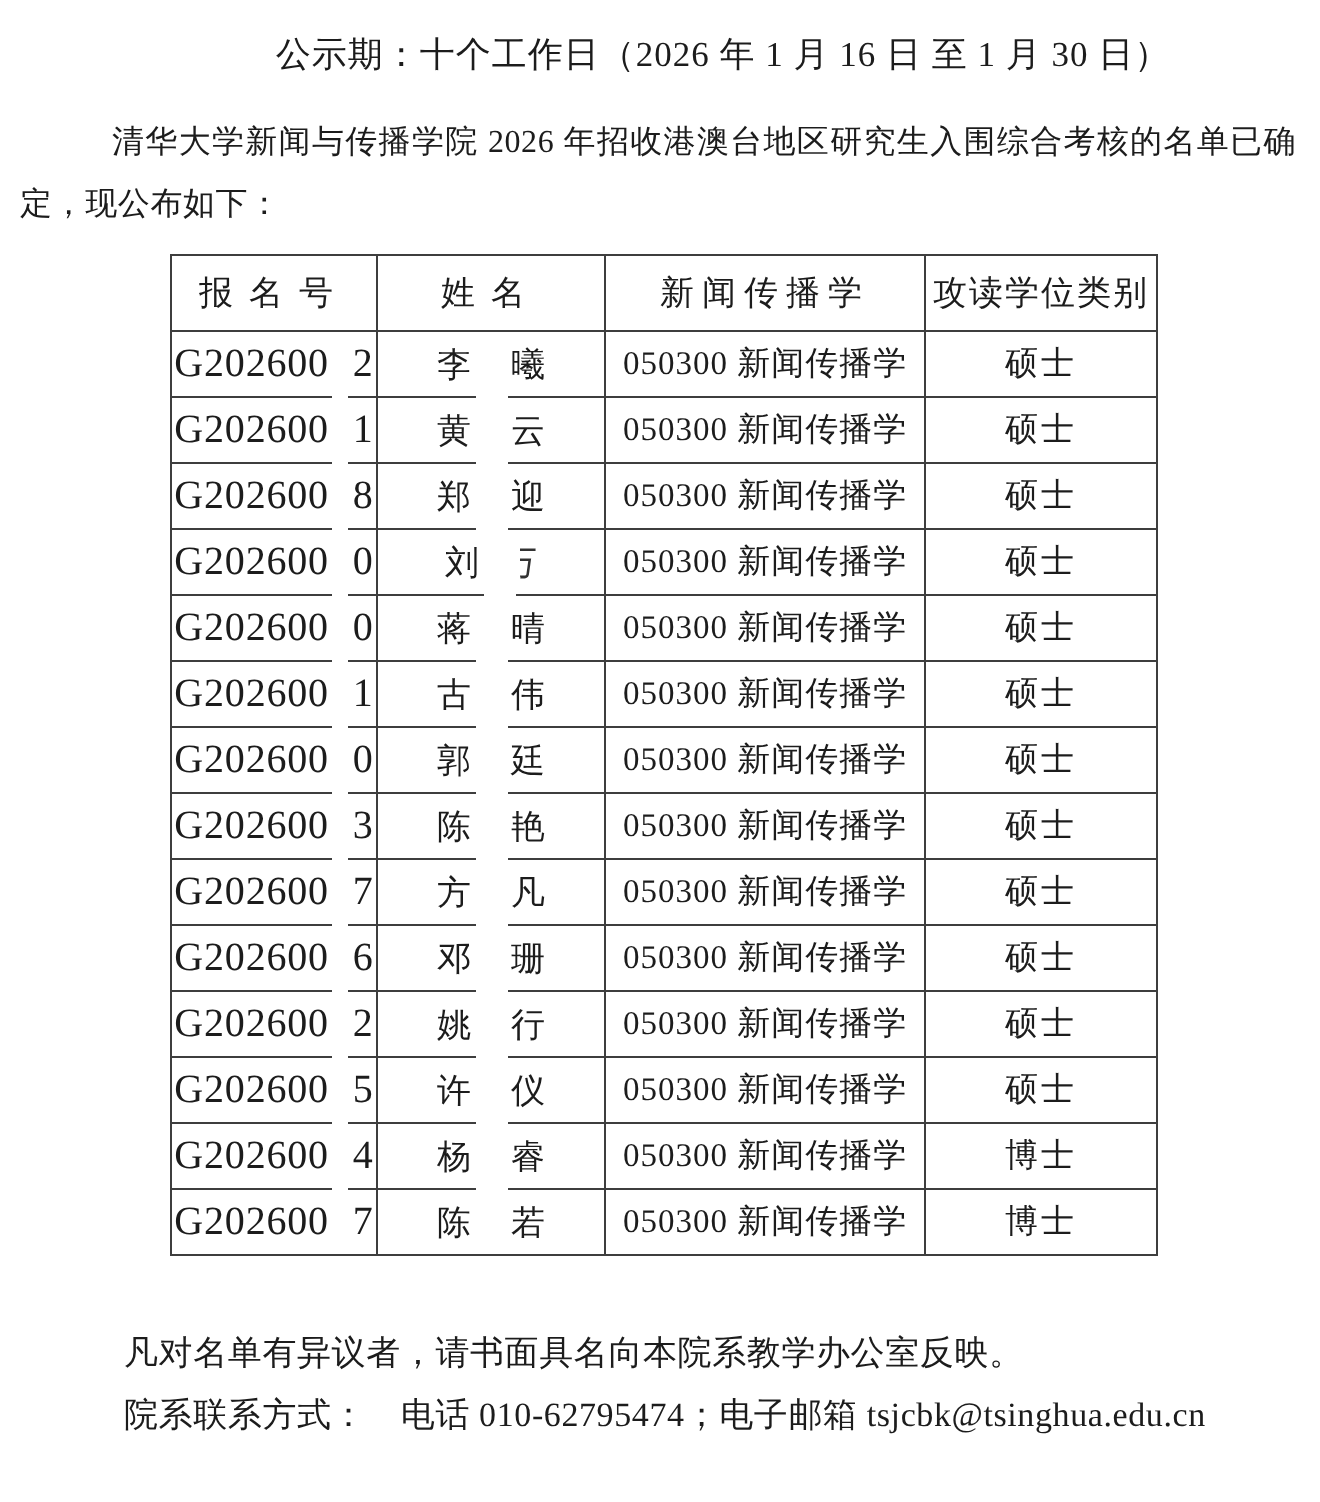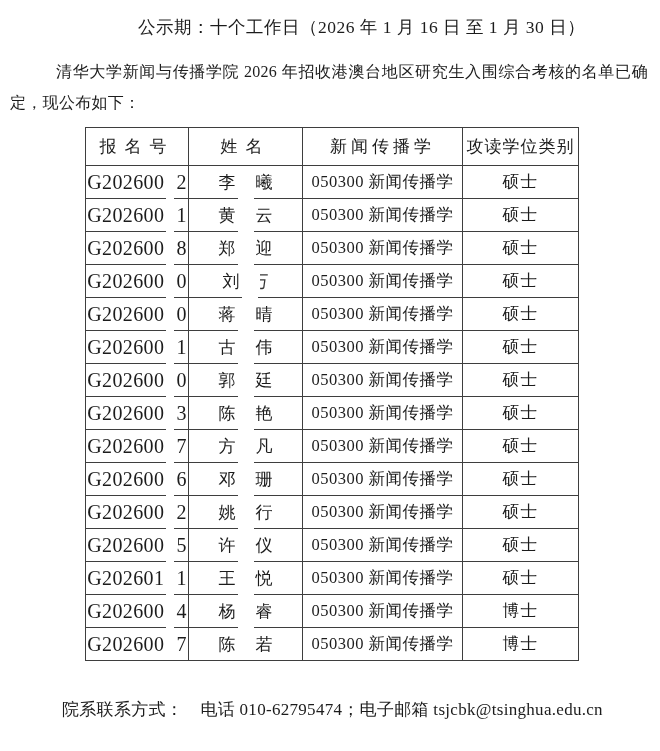--- a/index.html
+++ b/index.html
@@ -324,38 +324,20 @@
             <span class="gap g-name"></span>
             <span>仪</span>
           </div>
         </td>
       <td class="c-major">050300 新闻传播学</td>
       <td class="c-degree">硕士</td>
     </tr>
     <tr>
       <td class="c-reg">
           <div class="fx">
-            <span>G202601</span>
-            <span class="gap g-reg"></span>
-            <span>1</span>
-          </div>
-        </td>
-      <td class="c-name">
-          <div class="fx">
-            <span>王</span>
-            <span class="gap g-name"></span>
-            <span>悦</span>
-          </div>
-        </td>
-      <td class="c-major">050300 新闻传播学</td>
-      <td class="c-degree">硕士</td>
-    </tr>
-    <tr>
-      <td class="c-reg">
-          <div class="fx">
             <span>G202600</span>
             <span class="gap g-reg"></span>
             <span>4</span>
           </div>
         </td>
       <td class="c-name">
           <div class="fx">
             <span>杨</span>
             <span class="gap g-name"></span>
             <span>睿</span>
@@ -379,14 +361,15 @@
             <span>若</span>
           </div>
         </td>
       <td class="c-major">050300 新闻传播学</td>
       <td class="c-degree">博士</td>
     </tr>
   </tbody>
 </table>
 
 <div class="footer">
+  <div>凡对名单有异议者，请书面具名向本院系教学办公室反映。</div>
   <div>院系联系方式：　电话 010-62795474；电子邮箱 tsjcbk@tsinghua.edu.cn</div>
 </div>
 
 </body></html>

